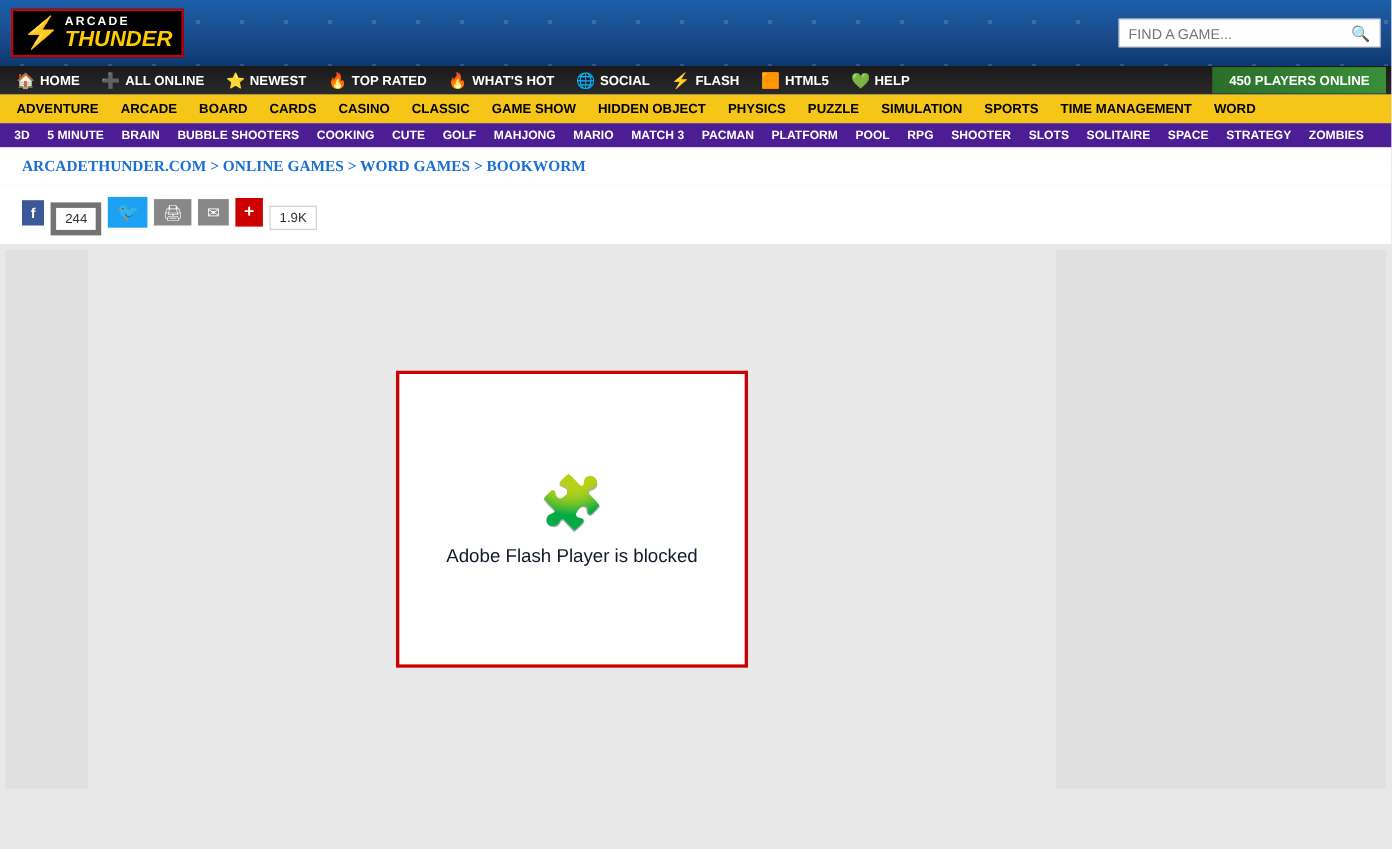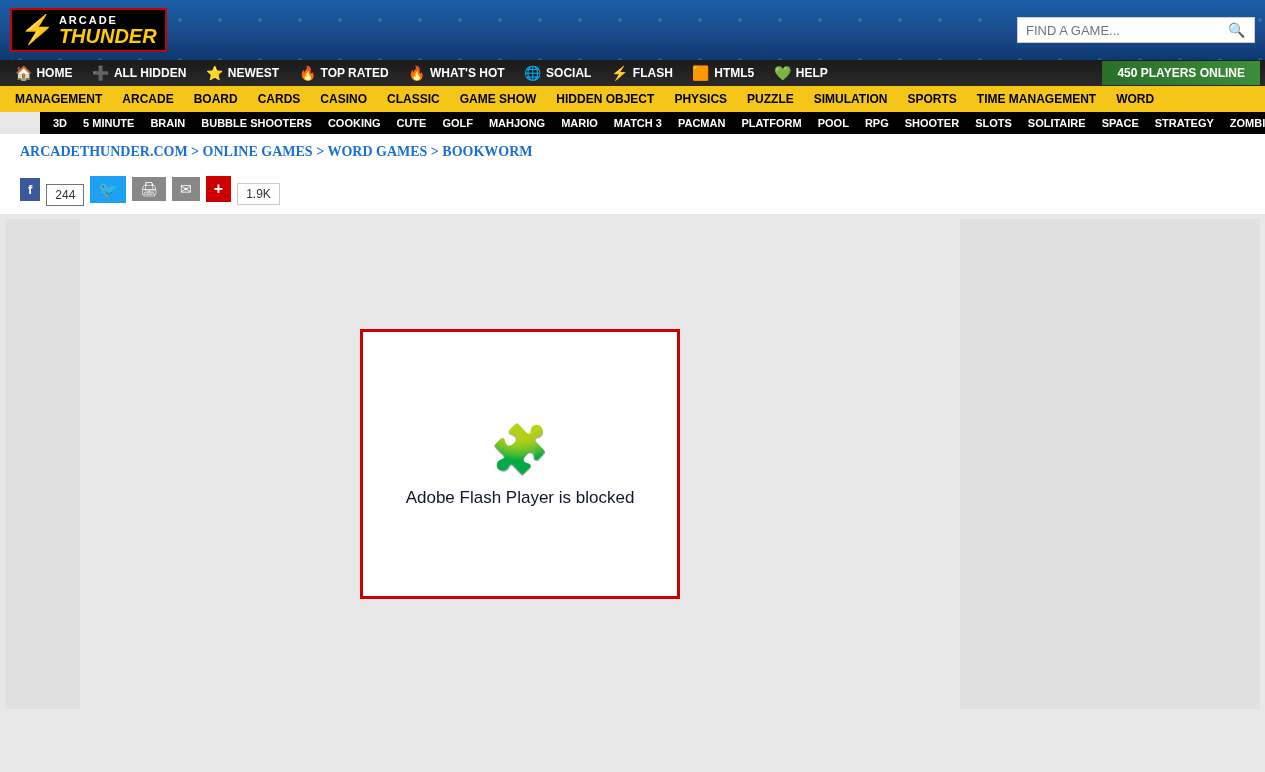--- a/index.html
+++ b/index.html
@@ -121,26 +121,25 @@
       color: #000;
       font-size: 12px;
       font-weight: bold;
       padding: 6px 10px;
       cursor: pointer;
       white-space: nowrap;
     }
 
     
     .nav3 {
-      background: #000000;
+      background: #4c1d95;
       display: flex;
       padding: 0 5px;
       flex-wrap: nowrap;
       overflow: hidden;
-      margin-left: 40px;
     }
     .nav3-item {
       color: #fff;
       font-size: 11px;
       font-weight: bold;
       padding: 5px 8px;
       cursor: pointer;
       white-space: nowrap;
     }
 
@@ -169,21 +168,21 @@
       color: #fff;
       font-weight: bold;
       font-size: 13px;
       padding: 4px 8px;
       display: flex;
       align-items: center;
       cursor: pointer;
     }
     .fb-count {
       background: #fff;
-      border: 1px solid #737373;
+      border: 5px solid #737373;
       color: #333;
       font-size: 12px;
       padding: 3px 8px;
       margin-top: 12px;
     }
     .tw-btn {
       background: #1da1f2;
       color: #fff;
       font-weight: bold;
       font-size: 16px;
@@ -295,21 +294,21 @@
   </div>
 </div>
 
 <div class="nav1">
   <a class="nav1-item">
     <span class="icon">🏠</span>
     <span>HOME</span>
   </a>
   <a class="nav1-item">
     <span class="icon">➕</span>
-    <span>ALL HIDDEN</span>
+    <span>ALL ONLINE</span>
   </a>
   <a class="nav1-item">
     <span class="icon">⭐</span>
     <span>NEWEST</span>
   </a>
   <a class="nav1-item">
     <span class="icon">🔥</span>
     <span>TOP RATED</span>
   </a>
   <a class="nav1-item">
@@ -329,21 +328,21 @@
     <span>HTML5</span>
   </a>
   <a class="nav1-item">
     <span class="icon">💚</span>
     <span>HELP</span>
   </a>
   <div class="players-online">450 PLAYERS ONLINE</div>
 </div>
 
 <div class="nav2">
-  <span class="nav2-item">MANAGEMENT</span>
+  <span class="nav2-item">ADVENTURE</span>
   <span class="nav2-item">ARCADE</span>
   <span class="nav2-item">BOARD</span>
   <span class="nav2-item">CARDS</span>
   <span class="nav2-item">CASINO</span>
   <span class="nav2-item">CLASSIC</span>
   <span class="nav2-item">GAME SHOW</span>
   <span class="nav2-item">HIDDEN OBJECT</span>
   <span class="nav2-item">PHYSICS</span>
   <span class="nav2-item">PUZZLE</span>
   <span class="nav2-item">SIMULATION</span>

